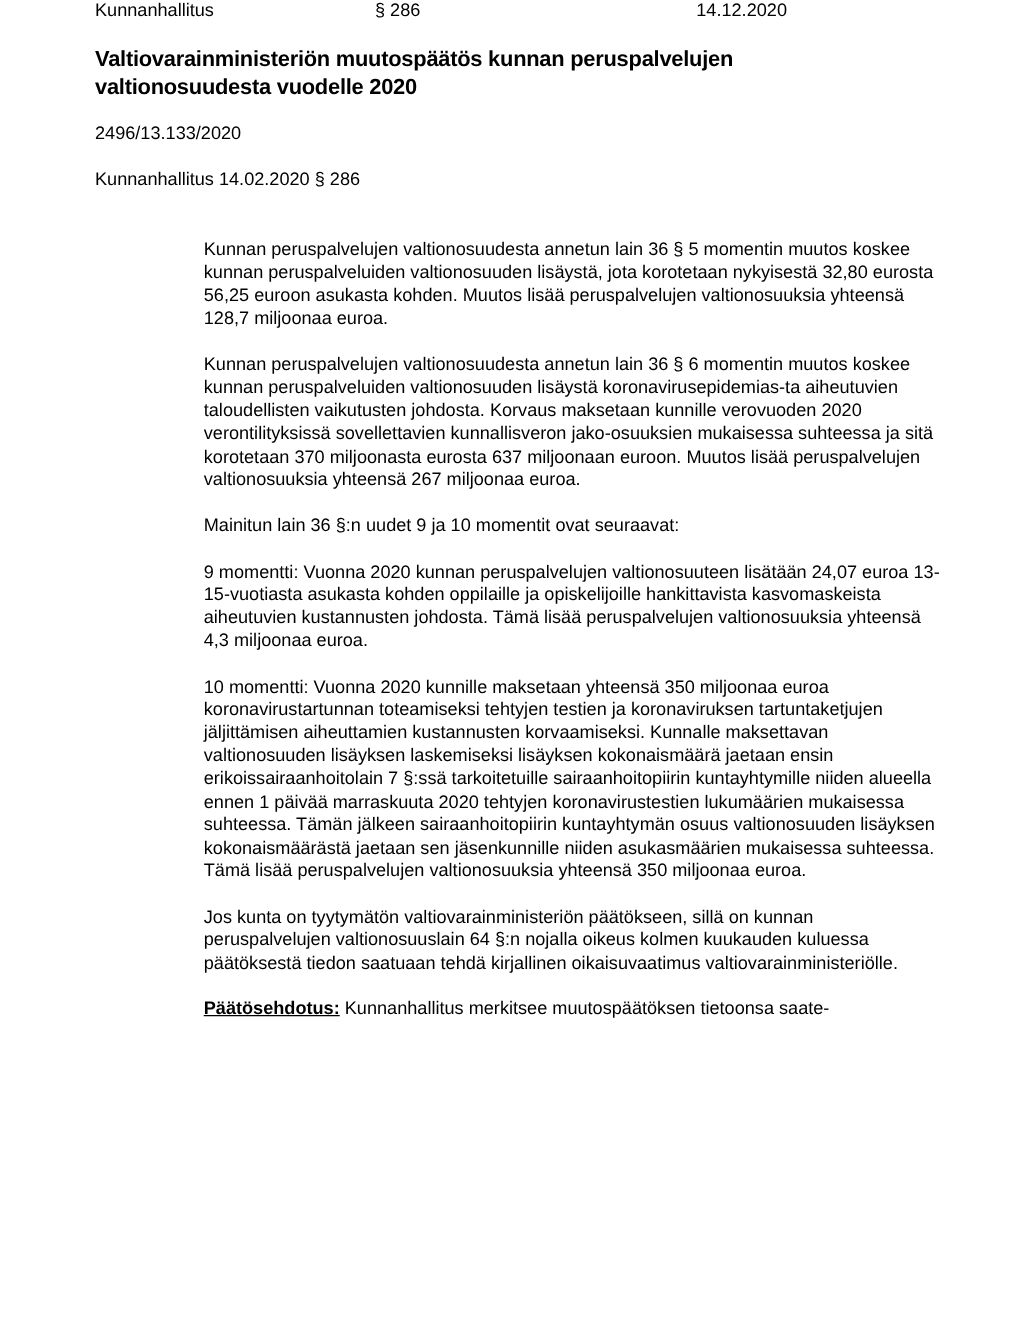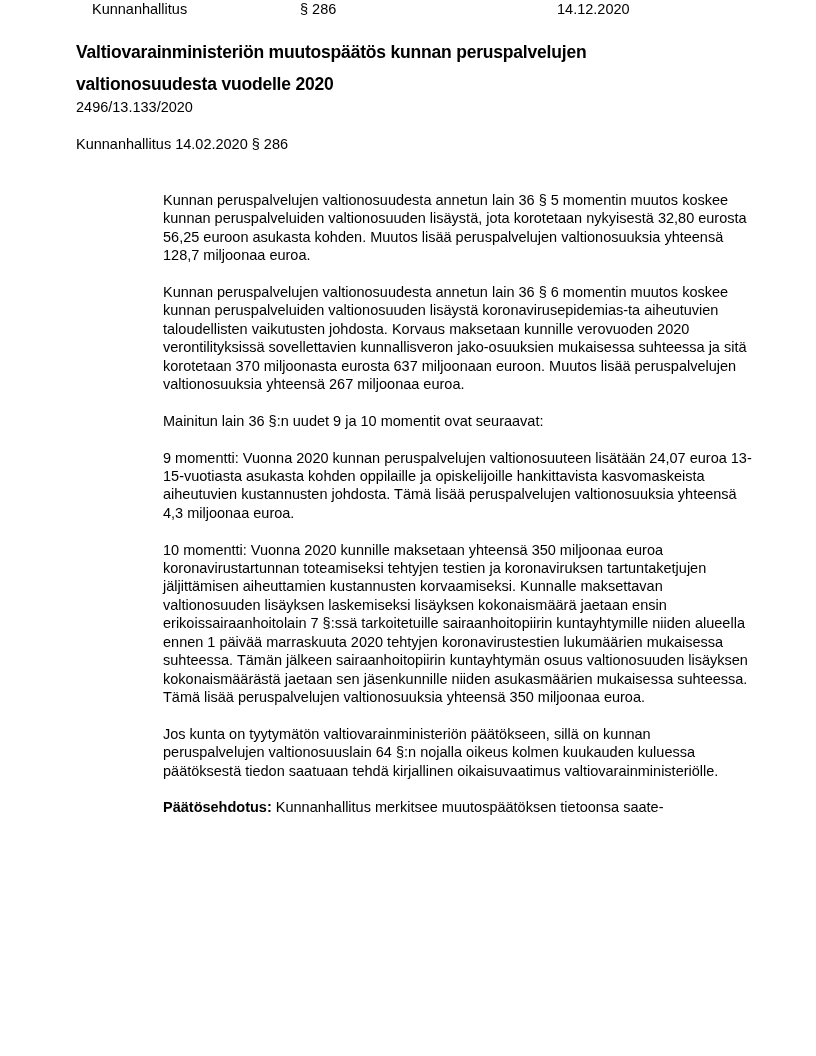--- a/index.html
+++ b/index.html
@@ -1,36 +1,36 @@
 <!DOCTYPE html>
 <html><head>
 <meta charset="utf-8">
 <style>
   html, body { margin: 0; padding: 0; background: #ffffff; }
   body {
     width: 816px; height: 1056px; position: relative; overflow: hidden;
     font-family: "Liberation Sans", sans-serif; color: #000;
   }
   .hdr { position: absolute; top: 0; font-size: 14.5px; line-height: 18px; }
-  #hdr-org { left: 76px; margin-left: 16px; }
+  #hdr-org { left: 76px; }
   #hdr-sec { left: 300px; }
   #hdr-date { left: 522px; margin-left: 35px; }
   .title {
     position: absolute; left: 76px; top: 36px; width: 640px;
-    font-size: 17.5px; font-weight: bold; line-height: 32px; letter-spacing: -0.2px;
+    font-size: 17.5px; font-weight: bold; line-height: 22px; letter-spacing: -0.2px;
   }
   .meta { position: absolute; left: 76px; font-size: 14.5px; line-height: 18px; }
   #diary { top: 98px; }
   #meeting { top: 135px; }
   .body {
     position: absolute; left: 163px; top: 191px; width: 590px;
     font-size: 14.5px; line-height: 18.4px;
   }
   .body p { margin: 0 0 18.4px 0; }
-  .proposal-label { font-weight: bold; }
+  .proposal-label { font-weight: bold; text-decoration: underline; }
 </style>
 </head>
 <body>
 
 <div class="hdr" id="hdr-org">Kunnanhallitus</div>
 <div class="hdr" id="hdr-sec">§ 286</div>
 <div class="hdr" id="hdr-date">14.12.2020</div>
 
 <div class="title">Valtiovarainministeriön muutospäätös kunnan peruspalvelujen valtionosuudesta vuodelle 2020</div>
 

